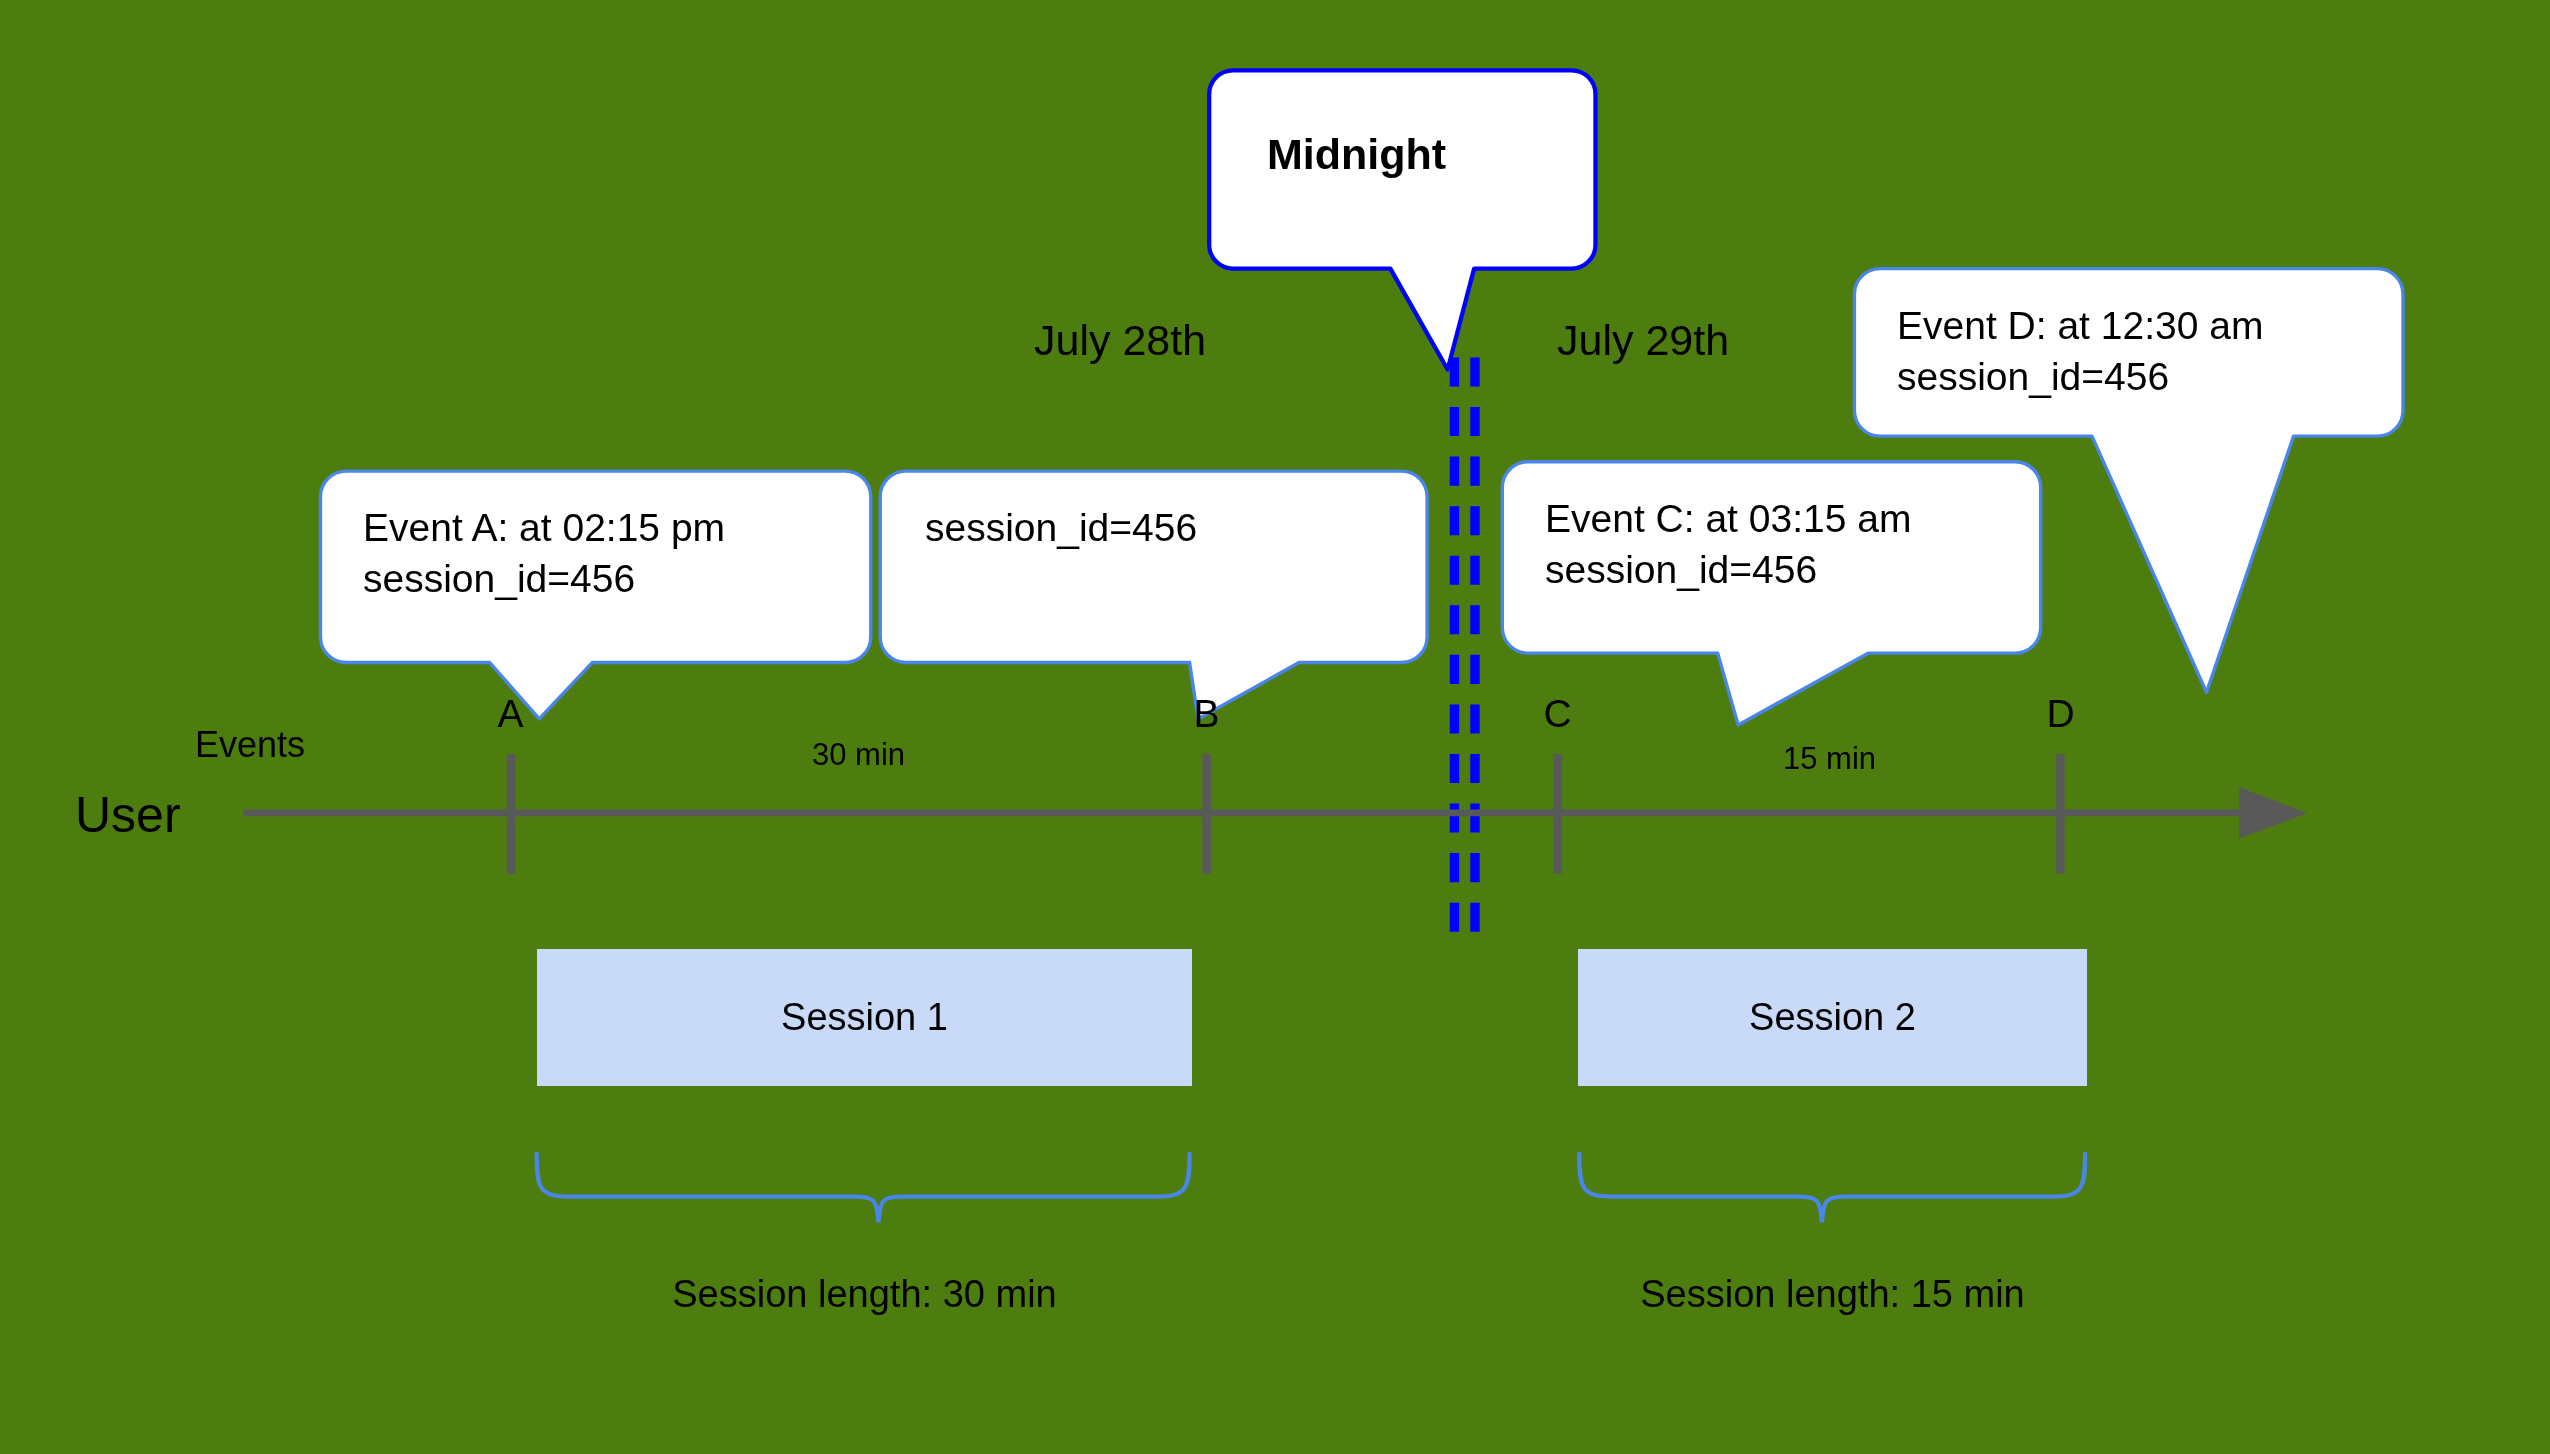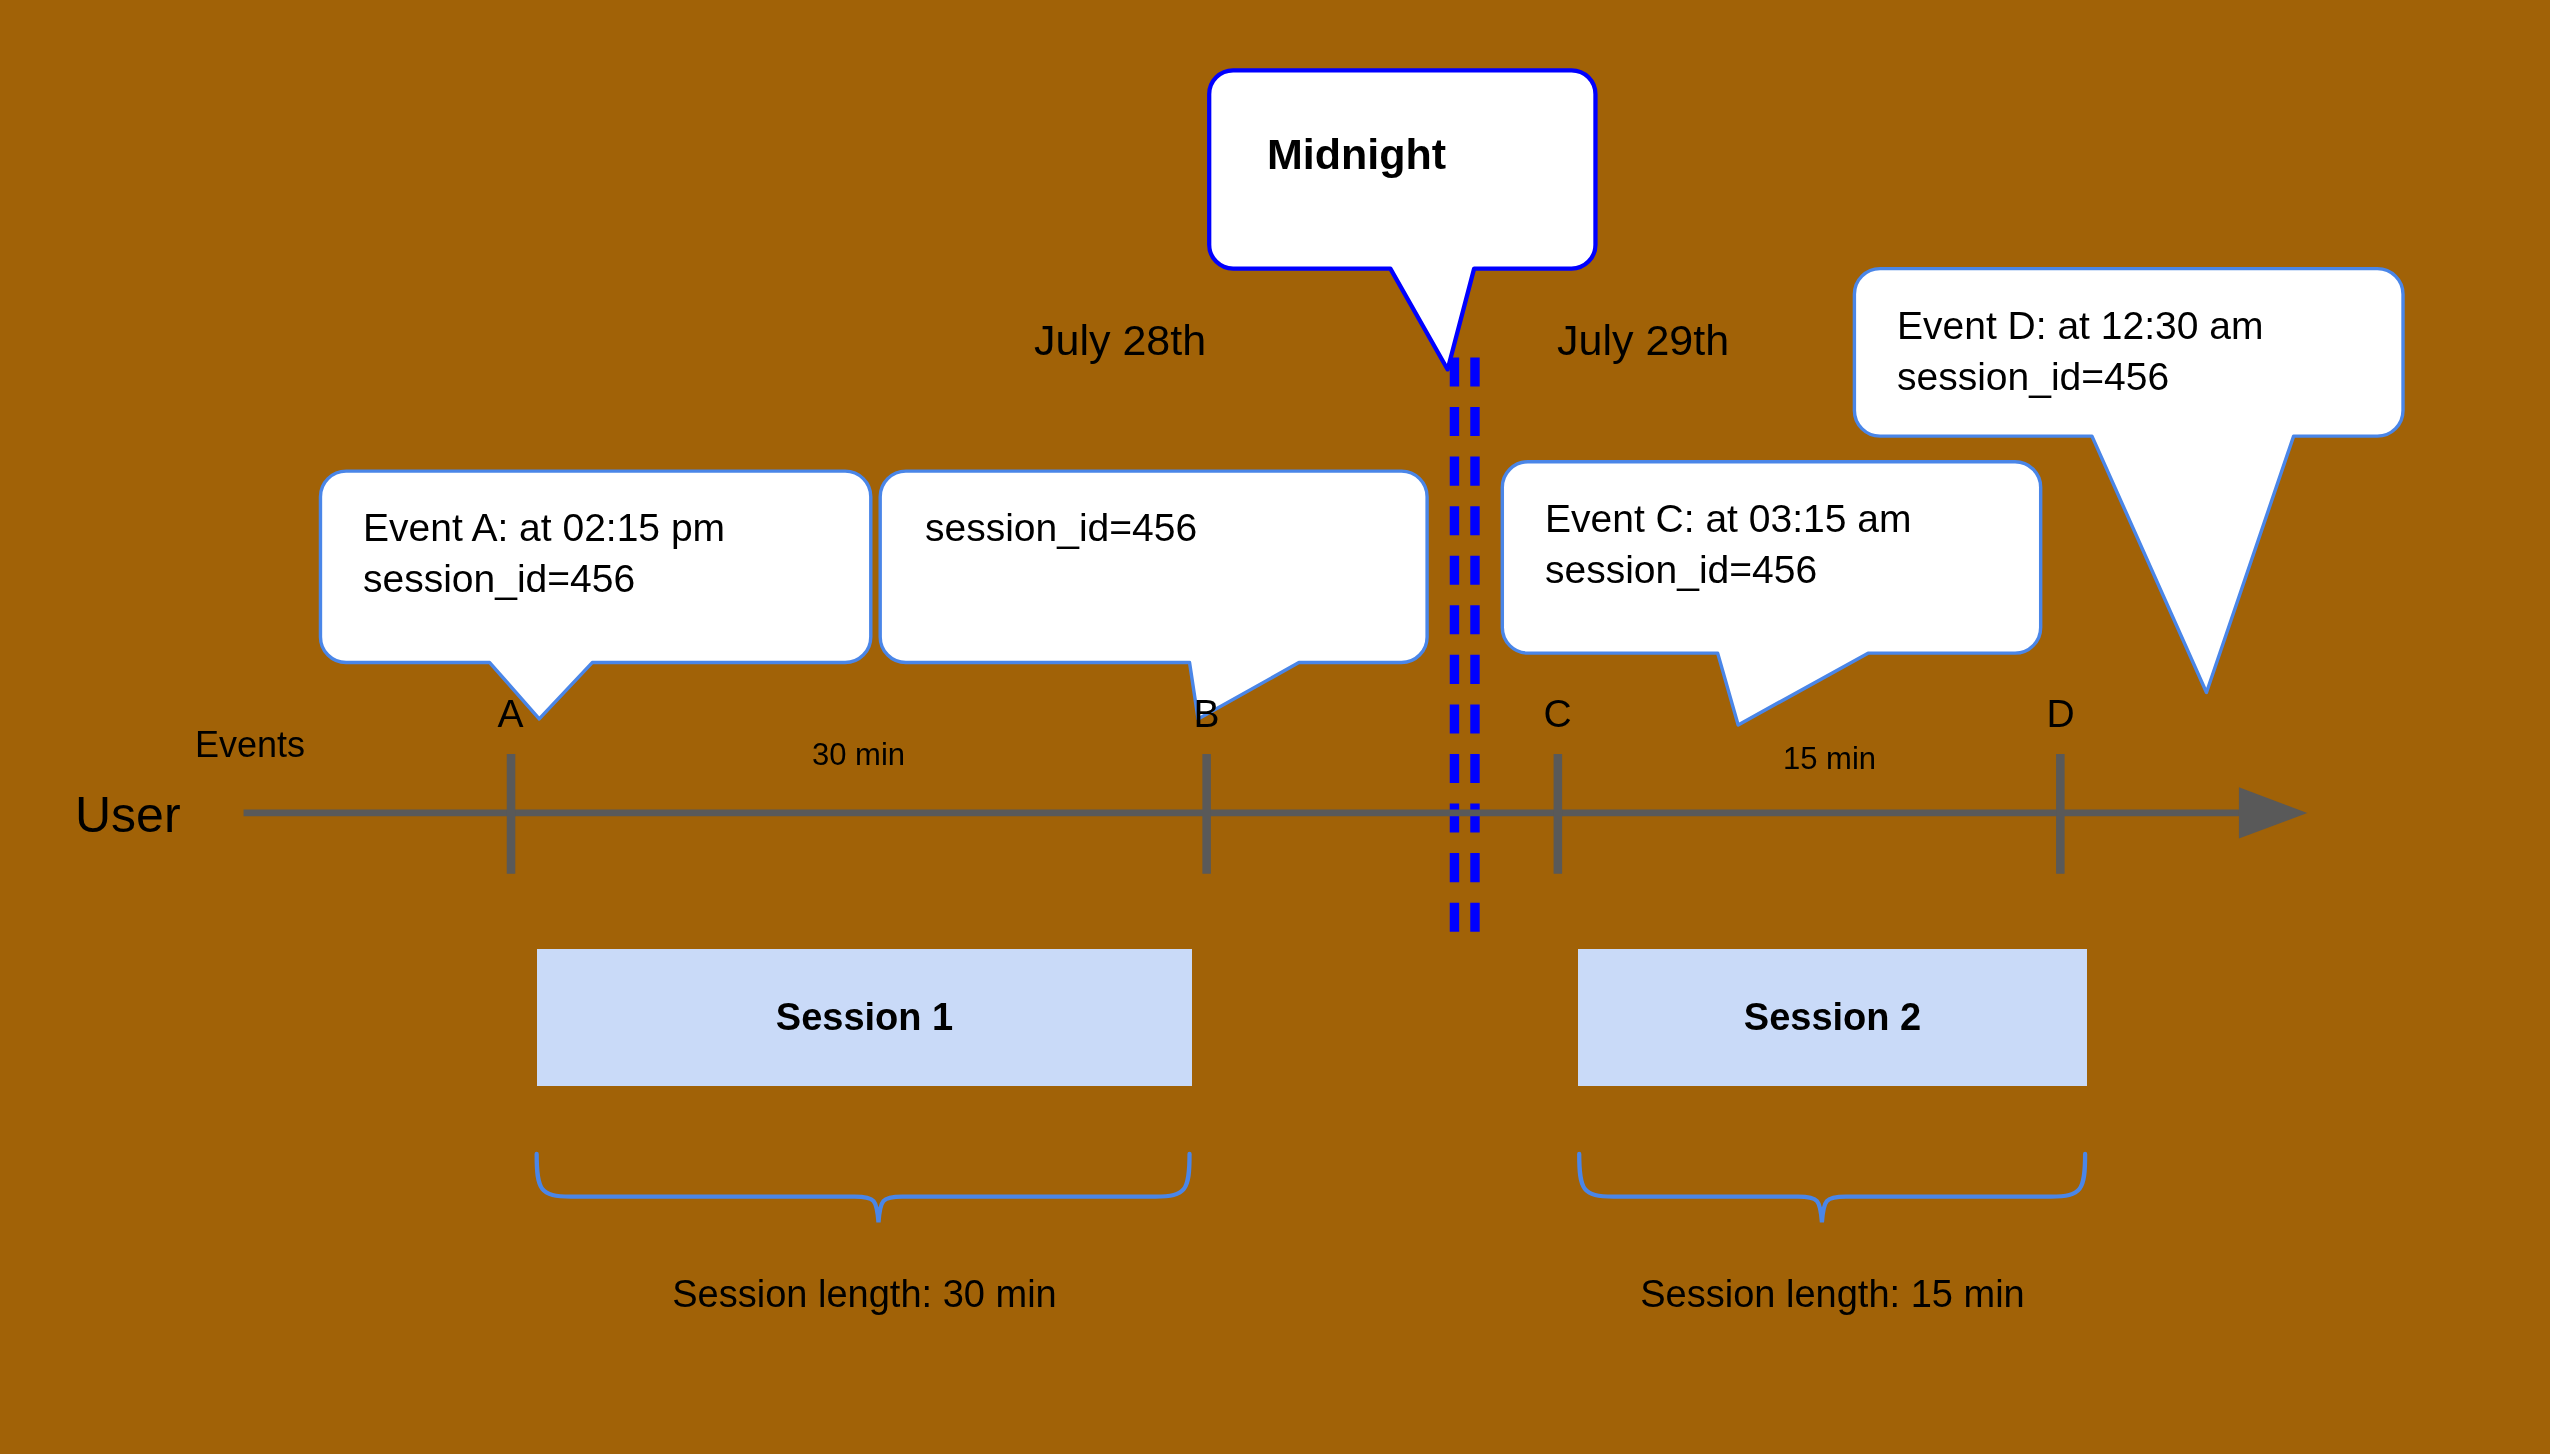--- a/index.html
+++ b/index.html
@@ -8,21 +8,21 @@
     background: #ffffff;
   }
   body {
     font-family: "Liberation Sans", sans-serif;
     -webkit-font-smoothing: antialiased;
   }
   #stage {
     position: relative;
     width: 2550px;
     height: 1455px;
-    background: #a16207;
+    background: #4d7c0f;
     overflow: hidden;
   }
   #svg-layer {
     position: absolute;
     left: 0;
     top: 0;
     width: 2550px;
     height: 1455px;
   }
   
@@ -83,21 +83,20 @@
     position: absolute;
     background: #c9daf8;
     display: flex;
     align-items: center;
     justify-content: center;
   }
   .session-bar span {
     font-size: 38px;
     color: #000000;
     white-space: nowrap;
-    font-weight: bold;
   }
   
   .session-length {
     position: absolute;
     font-size: 38px;
     color: #000000;
     text-align: center;
     white-space: nowrap;
   }
 </style>

